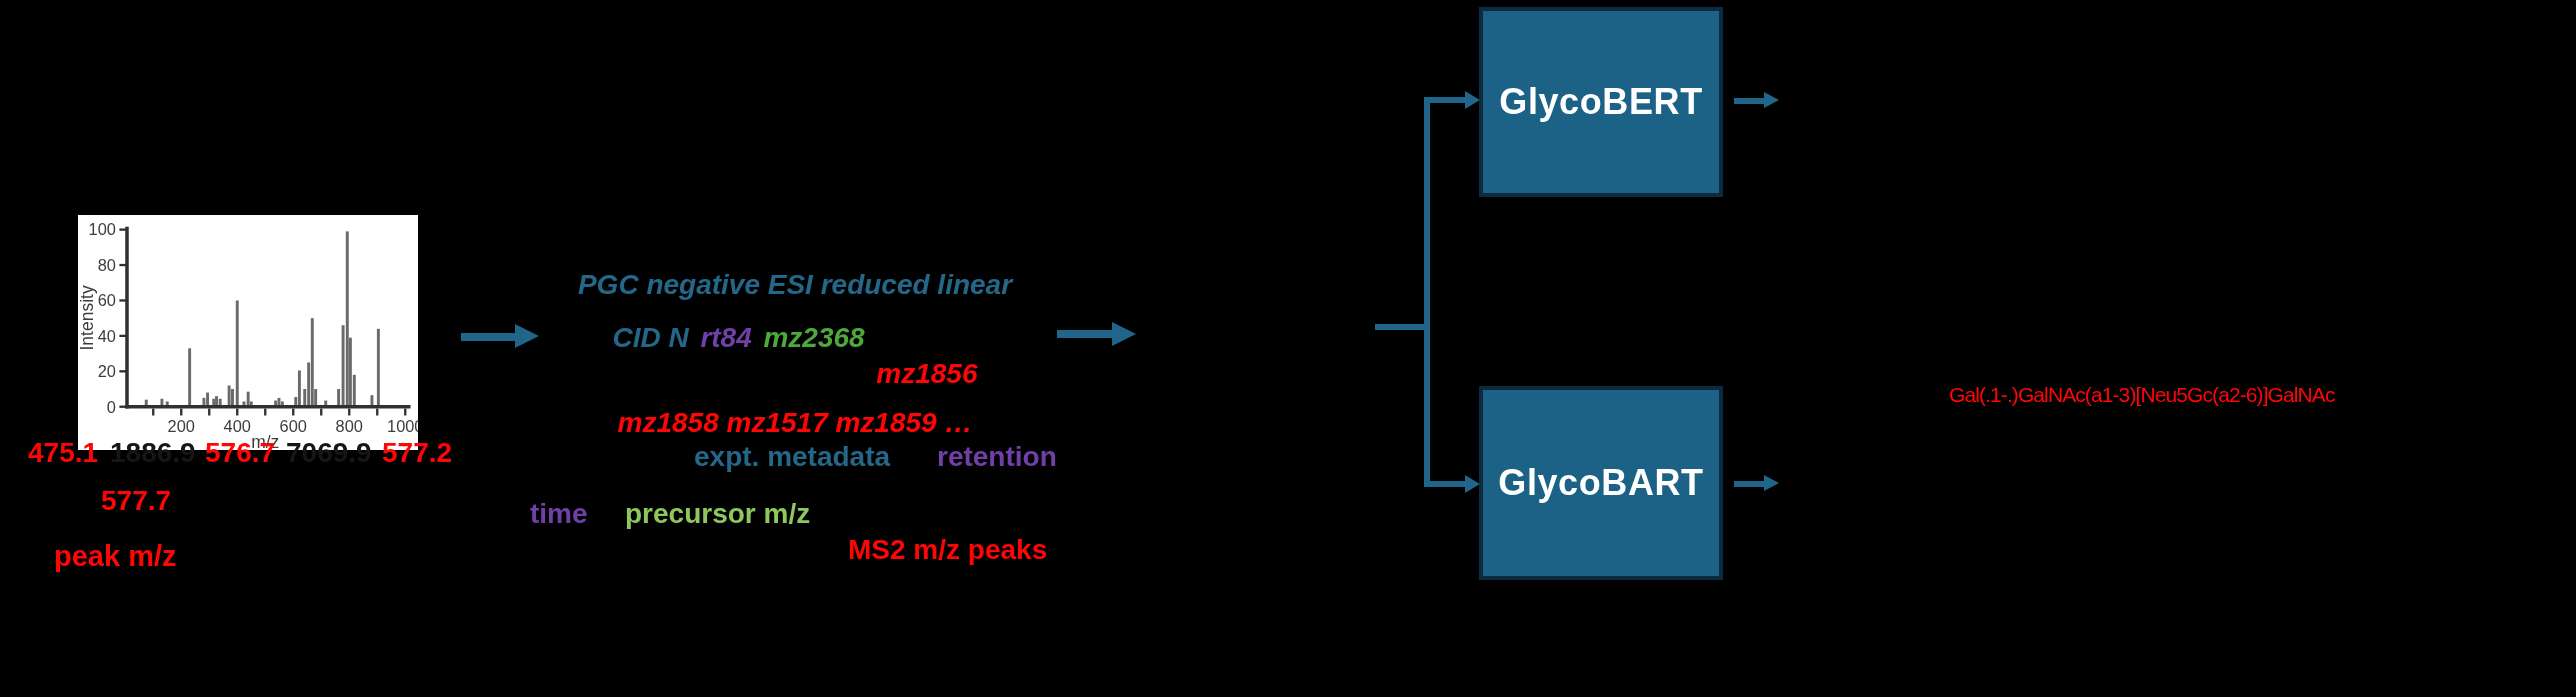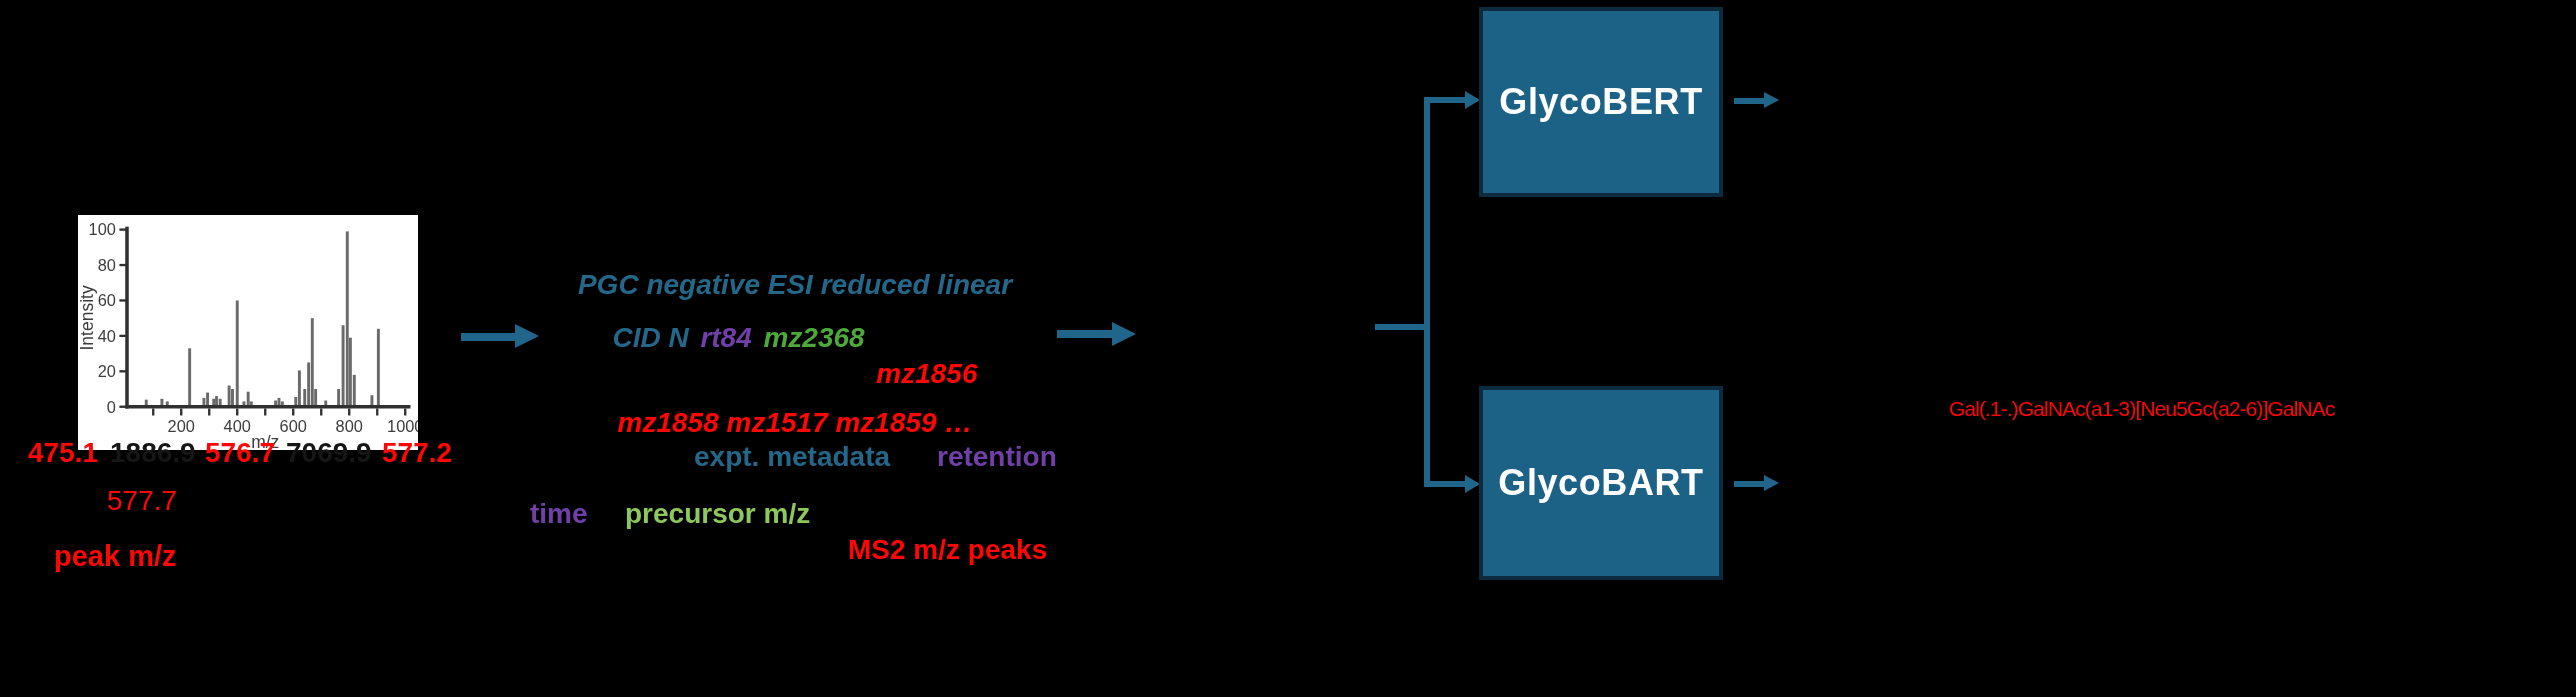--- a/index.html
+++ b/index.html
@@ -6,21 +6,21 @@
   #page{position:relative;width:2576px;height:697px;background:var(--background,#000);
         font-family:"Liberation Sans",sans-serif;overflow:hidden;}
   .abs{position:absolute;}
   
   #spectrum-panel{left:78px;top:215px;width:340px;height:235px;background:#fff;}
   #spectrum-panel svg{display:block;}
   
   .peak-row1 span{position:absolute;top:439px;font-size:28px;font-weight:700;line-height:1;}
   .mz-val{color:var(--text_red);}
   .int-val{color:var(--text_dark);}
-  #peak-row2{left:107px;top:487px;font-size:28px;font-weight:400;line-height:1;color:var(--text_red);}
+  #peak-row2{left:101px;top:487px;font-size:28px;font-weight:700;line-height:1;color:var(--text_red);}
   #peak-caption{left:54px;top:542px;font-size:29px;font-weight:700;line-height:1;color:var(--text_red);}
   
   .shaft{background:var(--accent_teal);}
   .tri-right{width:0;height:0;border-style:solid;border-color:transparent;
              border-left-color:var(--accent_teal);}
   
   .enc-line{left:561px;width:468px;text-align:center;font-style:italic;font-weight:700;
             font-size:28px;line-height:1.25;white-space:nowrap;}
   .blue{color:var(--text_blue);} .purple{color:var(--text_purple);text-align:right;}
   .green{color:var(--text_green);} .lgreen{color:var(--text_light_green);text-align:center;}
@@ -29,21 +29,21 @@
   .legend-item{position:absolute;font-size:28px;font-weight:700;line-height:1;white-space:nowrap;}
   
   .model-box{width:244px;border:4.1px solid var(--box_border);background:var(--box_fill);
              display:flex;align-items:center;justify-content:center;box-sizing:border-box;}
   #glycobert-box{left:1479px;top:7px;height:190px;}
   #glycobart-box{left:1479px;top:386px;height:194px;}
   .model-label{color:var(--box_text);font-size:36px;font-weight:700;letter-spacing:0.6px;}
   
   .prediction{position:absolute;left:1949px;color:var(--text_red);font-size:21px;
               font-weight:400;letter-spacing:-0.9px;line-height:1;white-space:nowrap;}
-  #prediction-top{top:398px;}
+  #prediction-top{top:384px;}
   #prediction-bottom{top:460px;}
 </style>
 </head>
 <body>
 
 <div id="page">
 
   <div id="spectrum-panel" class="abs">
     <svg id="spectrum-svg" width="340" height="235" viewBox="0 0 580 402">
         <rect x="113.425" y="315.88" width="5" height="12.120000000000005" fill="#6A6A6A"></rect>

